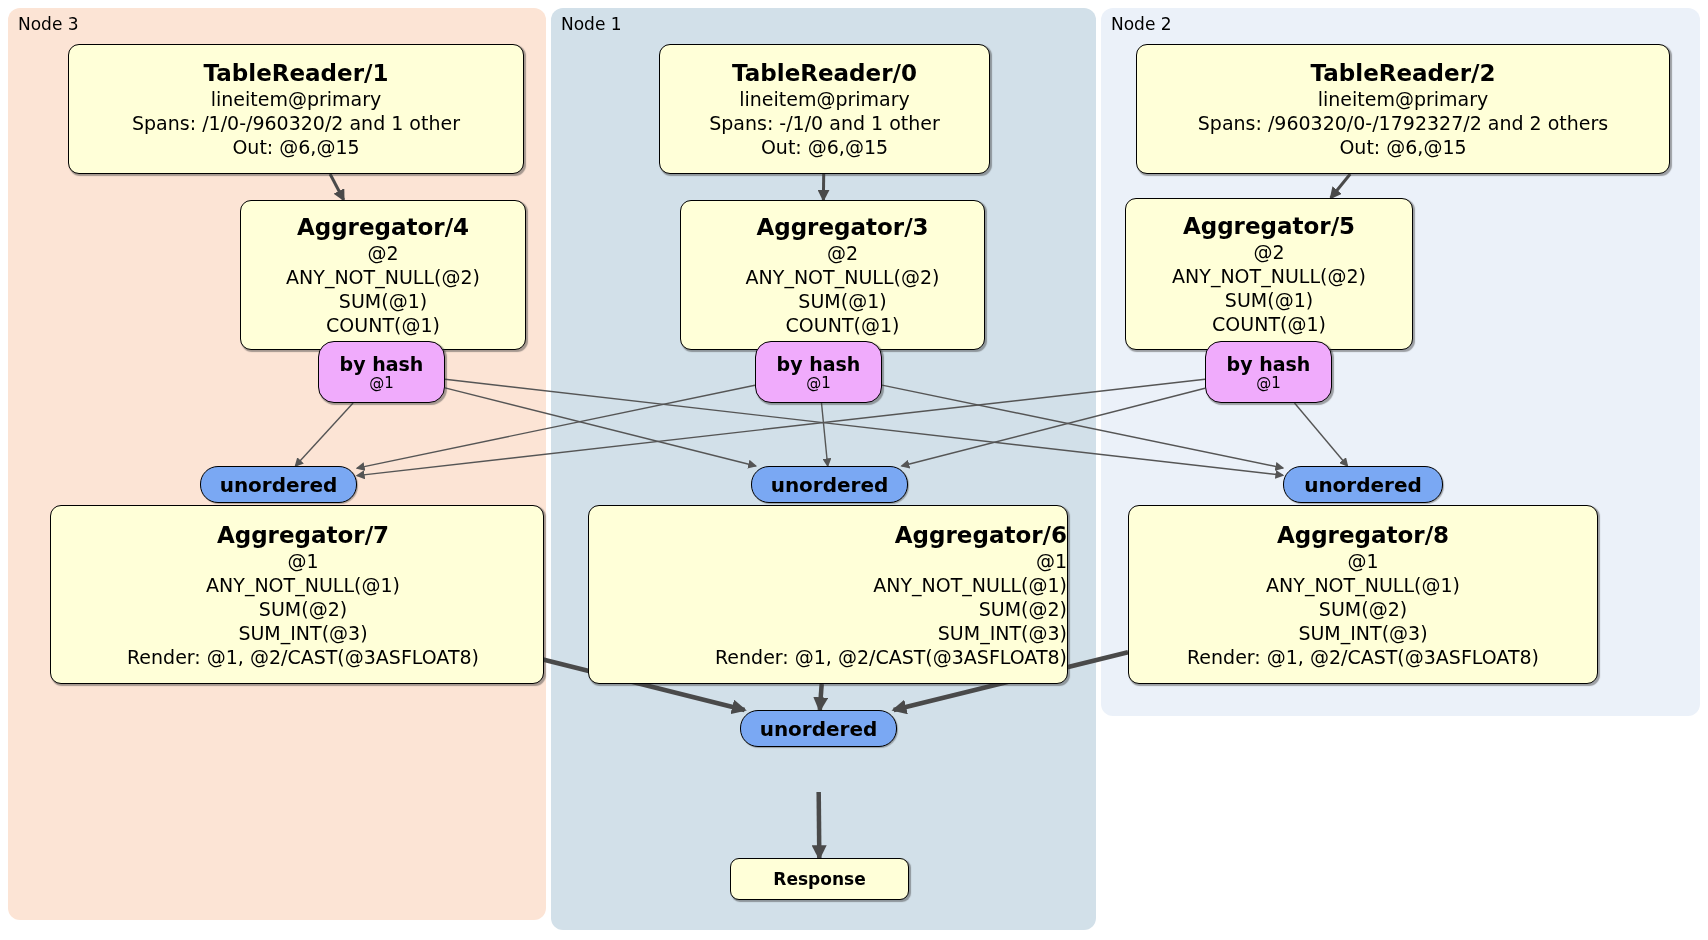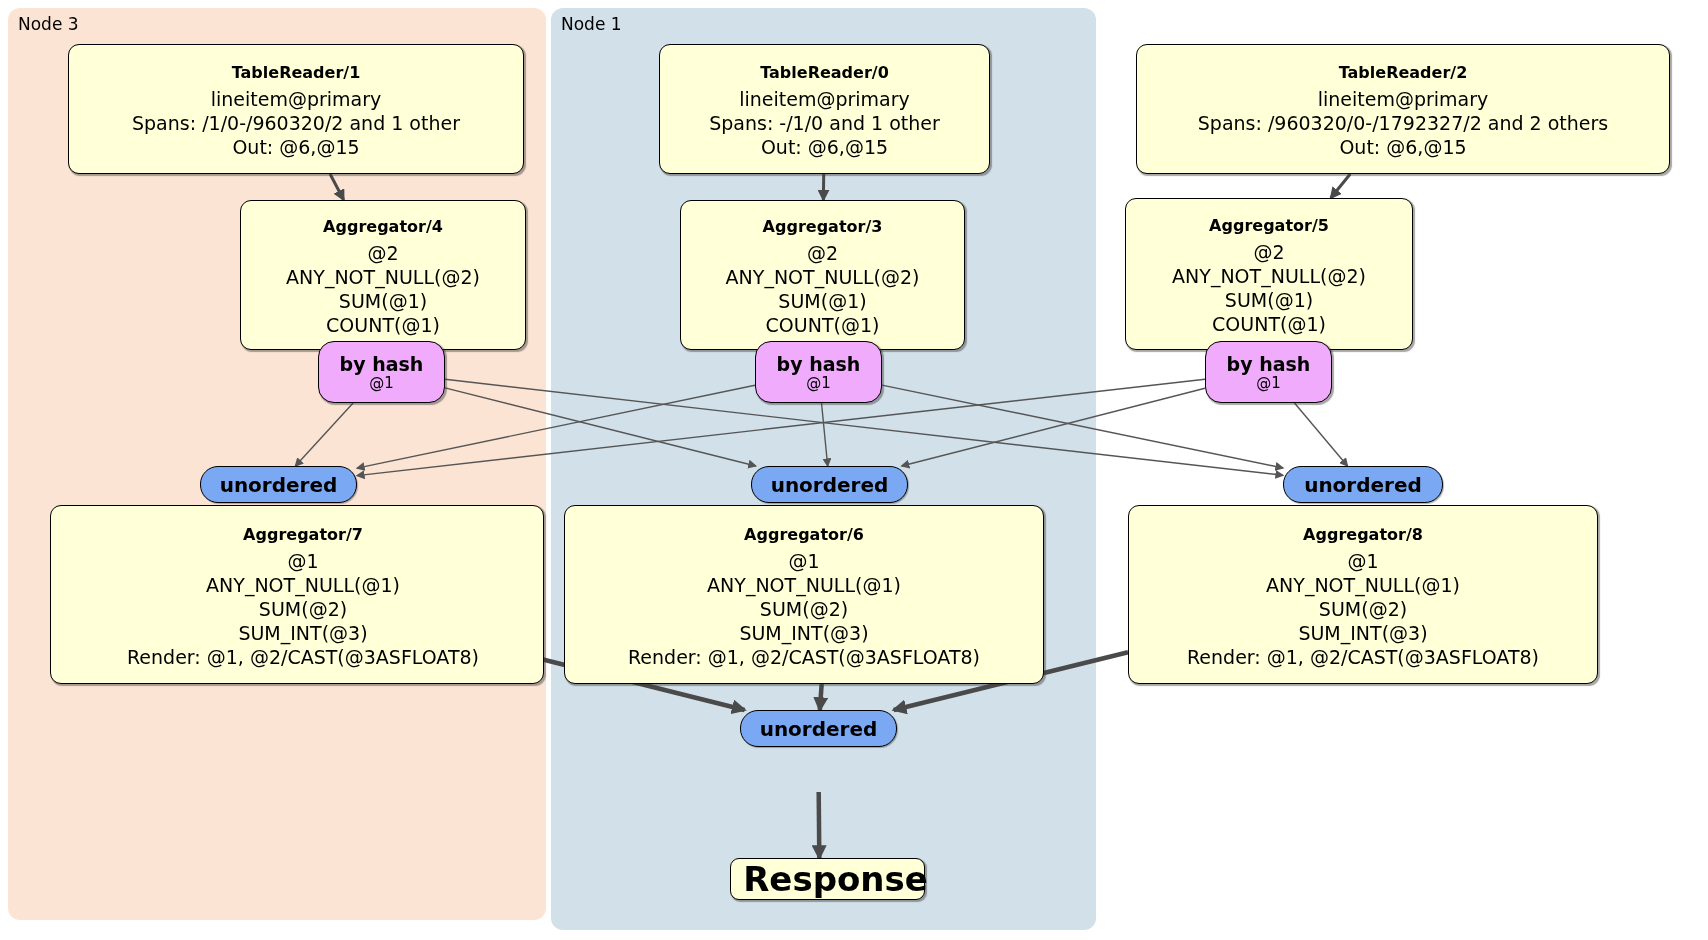--- a/index.html
+++ b/index.html
@@ -13,49 +13,52 @@
   .region-label{position:absolute;left:10px;top:6px;font-size:17px;line-height:20px;color:#000;}
 
   #edge-svg{position:absolute;left:0;top:0;z-index:1;pointer-events:none;}
   .edge-thin{stroke:#555555;stroke-width:1.4;fill:none;}
   .edge-medium{stroke:#4a4a4a;stroke-width:3;fill:none;}
   .edge-thick{stroke:#4a4a4a;stroke-width:4.5;fill:none;}
 
   .pbox{position:absolute;z-index:2;background:#ffffd8;border:1.5px solid #000;
         border-radius:11px;display:flex;flex-direction:column;justify-content:center;
         align-items:center;text-align:center;box-shadow:1.5px 1.5px 1px rgba(60,60,60,.45);}
-  .ptitle{font-size:16px;font-weight:bold;line-height:28px;white-space:nowrap;}
+  .ptitle{font-size:23px;font-weight:bold;line-height:28px;white-space:nowrap;}
   .pline{font-size:19px;line-height:24px;white-space:nowrap;}
 
   .router{position:absolute;z-index:3;background:#f0abfc;border:1.5px solid #000;
           border-radius:16px;display:flex;flex-direction:column;justify-content:center;
           align-items:center;text-align:center;box-shadow:1.5px 1.5px 1px rgba(60,60,60,.45);}
   .rtitle{font-size:19px;font-weight:bold;line-height:22px;}
   .rsub{font-size:15px;line-height:17px;}
 
   .sync{position:absolute;z-index:3;background:#7aa8f3;border:1.5px solid #000;
         border-radius:18px;display:flex;justify-content:center;align-items:center;
         font-size:20px;font-weight:bold;box-shadow:1px 1px 1px rgba(60,60,60,.4);}
 
   .plain{position:absolute;z-index:2;background:#ffffd8;border:1.5px solid #000;
          border-radius:9px;display:flex;justify-content:center;align-items:center;
          font-weight:bold;box-shadow:1.5px 1.5px 1px rgba(60,60,60,.45);}
   #node-noop{font-size:26px;}
-  #node-resp{font-size:34px;padding-left:16px;}
+  #node-resp{font-size:17px;}
 </style>
 </head>
 <body>
 
 <div id="canvas">
 
   <div class="region region-node3" style="left:8px;top:8px;width:538px;height:912px;">
     <div class="region-label">Node 3</div>
   </div>
   <div class="region region-node1" style="left:551px;top:8px;width:545px;height:922px;">
     <div class="region-label">Node 1</div>
+  </div>
+  <div class="region region-node2" style="left:1101px;top:8px;width:599px;height:708px;">
+    <div class="region-label">Node 2</div>
   </div>
 
   <svg id="edge-svg" width="1708" height="940">
     <defs>
       <marker id="arrow-thin" viewBox="0 0 10 10" refX="8.5" refY="5" markerWidth="9" markerHeight="9" orient="auto" markerUnits="userSpaceOnUse">
           <path d="M0,0 L10,5 L0,10 z" fill="#555555"></path>
         </marker>
       <marker id="arrow-medium" viewBox="0 0 10 10" refX="8.5" refY="5" markerWidth="12" markerHeight="12" orient="auto" markerUnits="userSpaceOnUse">
           <path d="M0,0 L10,5 L0,10 z" fill="#4a4a4a"></path>
         </marker>
@@ -107,33 +110,33 @@
     <div class="pline">SUM_INT(@3)</div>
     <div class="pline">Render: @1, @2/CAST(@3ASFLOAT8)</div>
   </div>
 
   <div class="pbox" id="node-tr0" style="left:659px;top:44px;width:329px;height:128px;">
     <div class="ptitle">TableReader/0</div>
     <div class="pline">lineitem@primary</div>
     <div class="pline">Spans: -/1/0 and 1 other</div>
     <div class="pline">Out: @6,@15</div>
   </div>
-  <div class="pbox" id="node-agg3" style="left:680px;top:200px;width:283px;height:148px;">
+  <div class="pbox" id="node-agg3" style="left:680px;top:200px;width:283px;height:148px;padding-left:20px;">
     <div class="ptitle">Aggregator/3</div>
     <div class="pline">@2</div>
     <div class="pline">ANY_NOT_NULL(@2)</div>
     <div class="pline">SUM(@1)</div>
     <div class="pline">COUNT(@1)</div>
   </div>
   <div class="router" id="node-bh1" style="left:755px;top:341px;width:125px;height:60px;">
     <div class="rtitle">by hash</div>
     <div class="rsub">@1</div>
   </div>
   <div class="sync" id="node-u1" style="left:751px;top:466px;width:155px;height:35px;">unordered</div>
-  <div class="pbox" id="node-agg6" style="left:564px;top:505px;width:478px;height:177px;">
+  <div class="pbox" id="node-agg6" style="left:588px;top:505px;width:478px;height:177px;align-items:flex-end;">
     <div class="ptitle">Aggregator/6</div>
     <div class="pline">@1</div>
     <div class="pline">ANY_NOT_NULL(@1)</div>
     <div class="pline">SUM(@2)</div>
     <div class="pline">SUM_INT(@3)</div>
     <div class="pline">Render: @1, @2/CAST(@3ASFLOAT8)</div>
   </div>
   <div class="sync" id="node-uf" style="left:740px;top:710px;width:155px;height:35px;">unordered</div>
   <div class="plain" id="node-resp" style="left:730px;top:858px;width:177px;height:40px;">Response</div>
 

